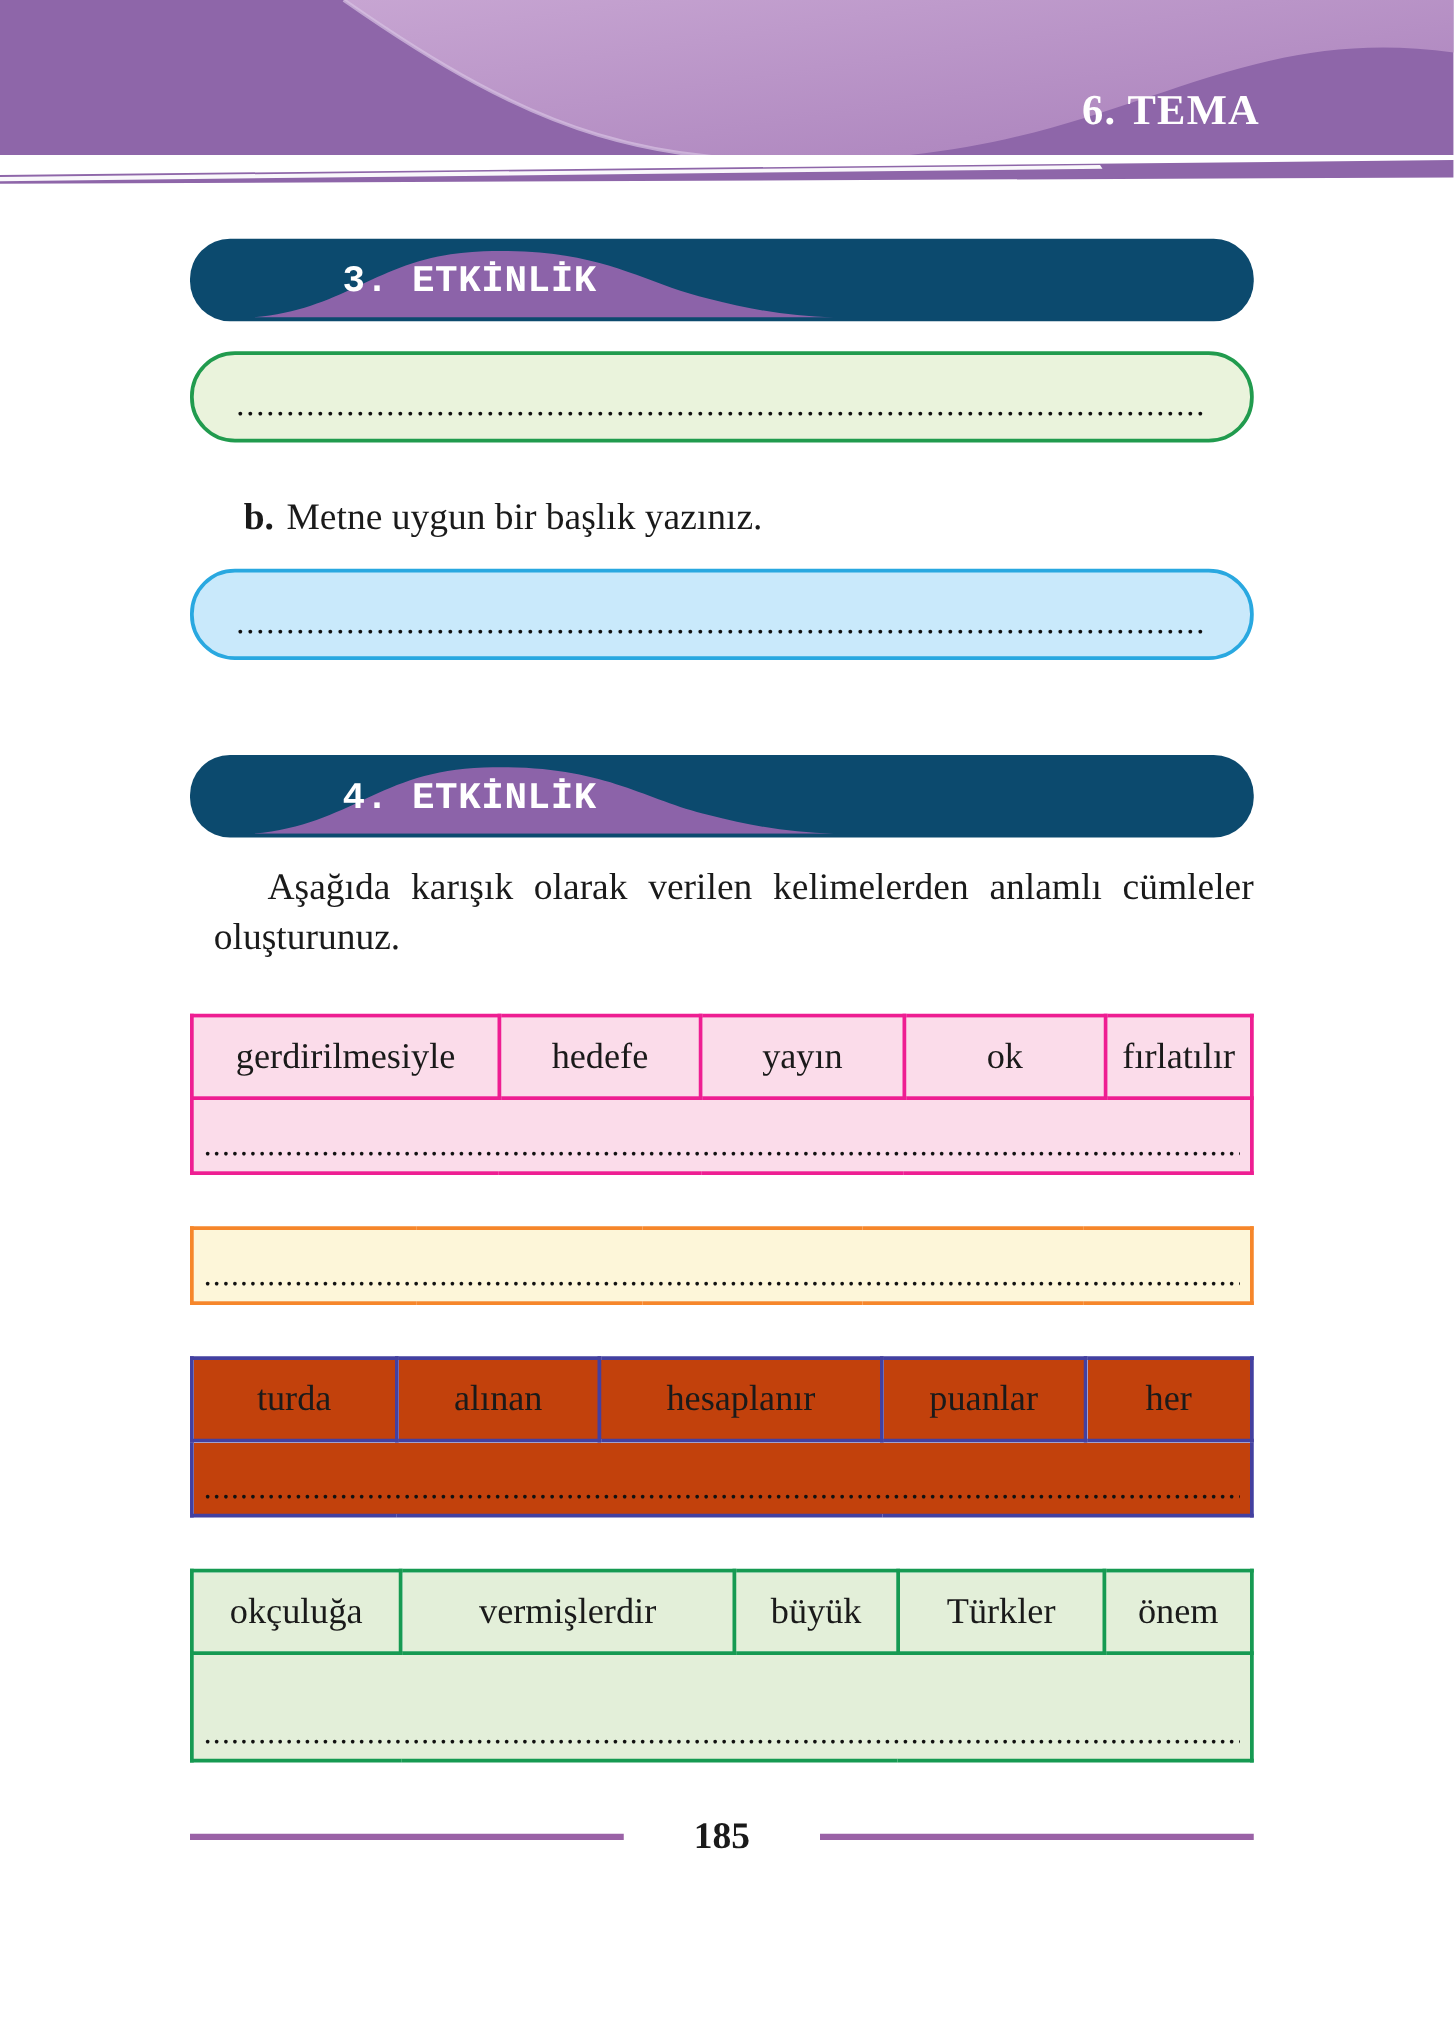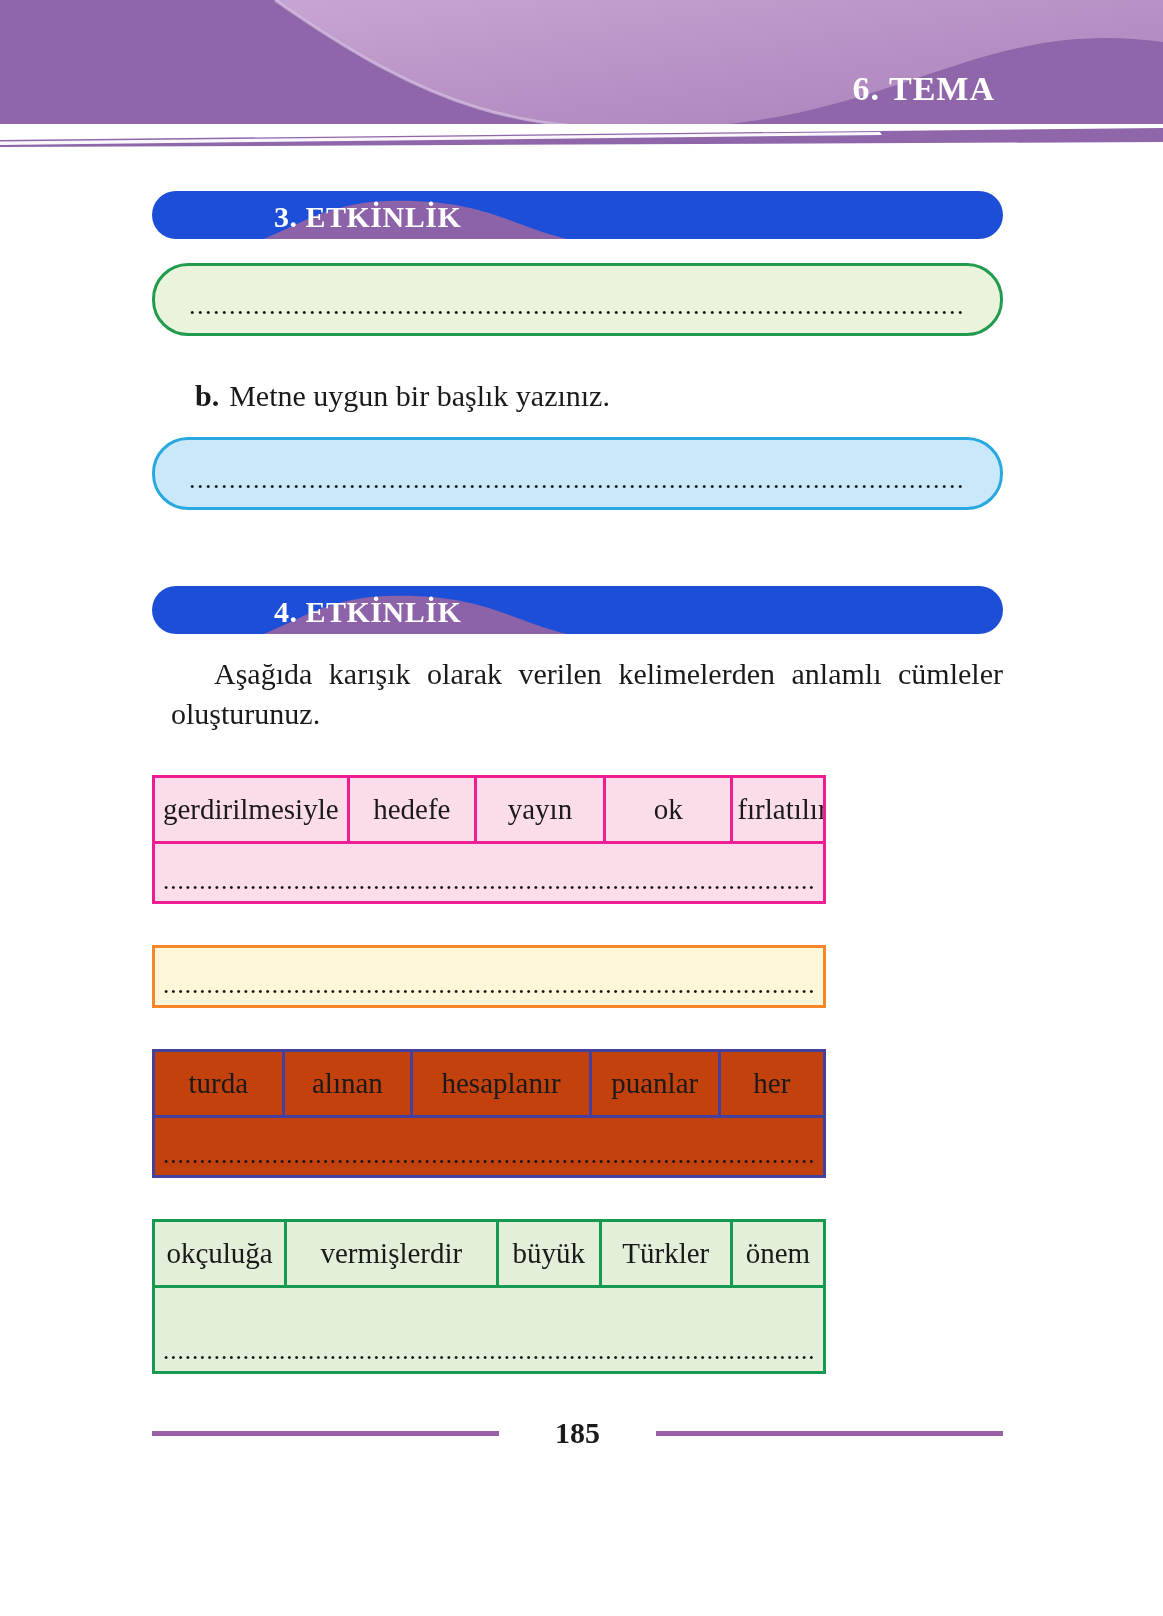--- a/index.html
+++ b/index.html
@@ -7,33 +7,33 @@
   body {
     width:1163px; height:1616px;
     font-family:"Liberation Serif","DejaVu Serif",serif;
     color:#1a1a1a; position:relative; overflow:hidden;
   }
 
   
   .page-header { position:relative; width:1163px; height:124px; }
   .page-header svg { display:block; width:1163px; height:124px; }
   .tema-label {
-    position:absolute; top:70px; right:168px;
+    position:absolute; top:70px; right:155px;
     font-size:34px; font-weight:bold; color:#ffffff; letter-spacing:1px;
   }
   .header-stripe { width:1163px; height:24px; margin-top:3px; }
   .header-stripe svg { display:block; width:1163px; height:24px; }
 
   
   .content { margin-left:152px; width:851px; }
 
   
   .activity-banner {
-    position:relative; width:851px; height:48px;
-    background:#1d4ed8; border-radius:32px; margin-top:40px; overflow:hidden;
+    position:relative; width:851px; height:66px;
+    background:#0c4a6e; border-radius:32px; margin-top:40px; overflow:hidden;font-family:Liberation Mono, monospace;
   }
   .activity-banner svg { position:absolute; left:0; top:0; width:851px; height:63px; }
   .activity-title {
     position:absolute; left:122px; top:50%; transform:translateY(-44%);
     font-size:30px; font-weight:bold; color:#ffffff; letter-spacing:0.5px;
     white-space:nowrap;
   }
 
   .prompt-line { margin-top:27px; padding-left:43px; font-size:30px; }
   .prompt-letter { font-weight:bold; margin-right:10px; }
@@ -53,21 +53,21 @@
   .mt55 { margin-top:43px; }
   .banner-gap { margin-top:76px; }
 
   .instruction {
     margin-top:20px; font-size:30px; line-height:40px;
     text-align:justify; text-indent:43px;margin-left:19px;
   }
 
   
   table.wtable {
-    width:674px; border-collapse:collapse; table-layout:fixed;
+    width:851px; border-collapse:collapse; table-layout:fixed;
     margin-top:41px;
   }
   table.wtable td {
     text-align:center; vertical-align:middle;
     font-size:29px; padding:0 4px; overflow:hidden;
   }
   table.wtable tr.word-row td { height:66px; }
   table.wtable tr.answer-row td {
     height:60px; vertical-align:bottom; padding:0 8px 6px 8px;
   }

